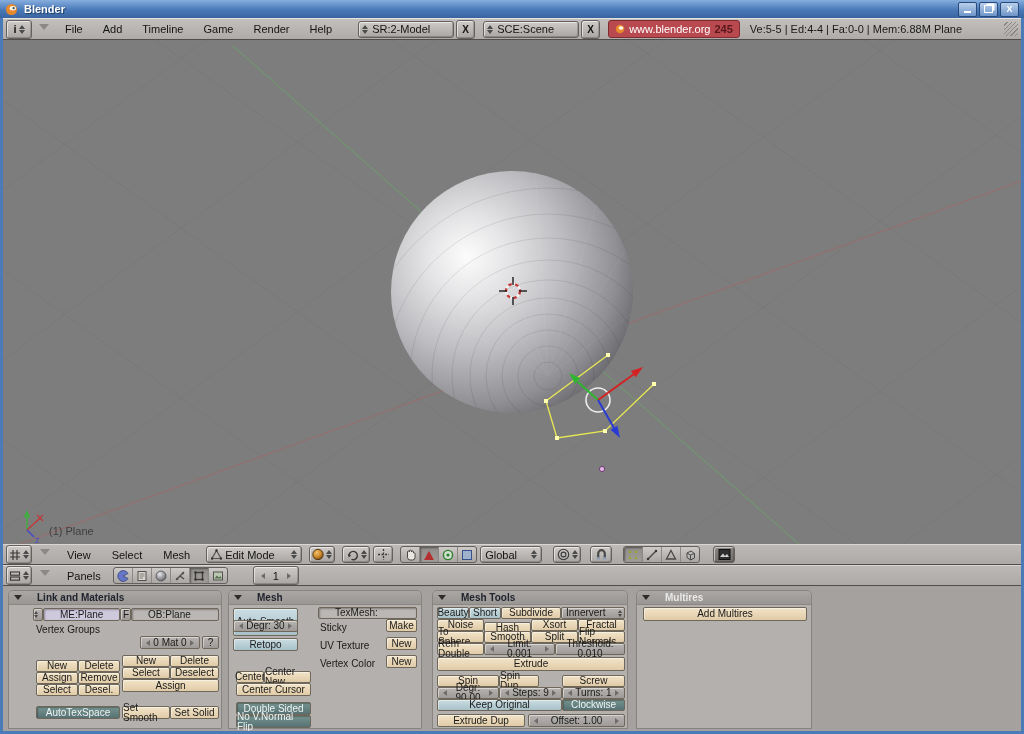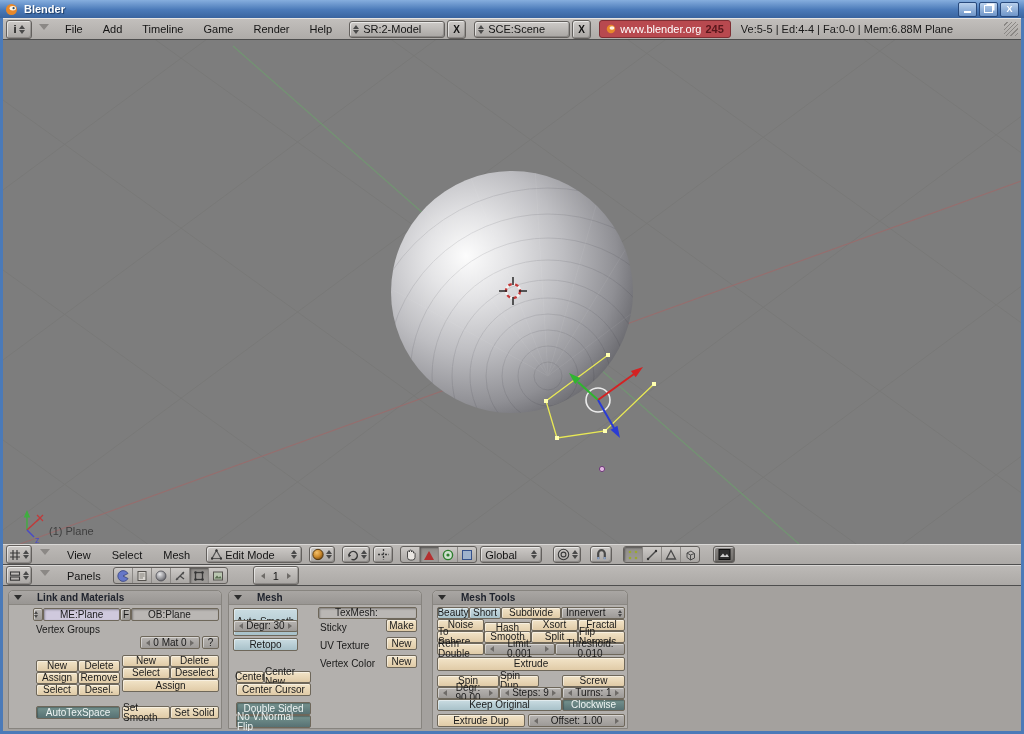--- a/index.html
+++ b/index.html
@@ -120,21 +120,21 @@
           <span class="tri-d"></span>
         </span>
     </div>
     <div class="tri-dn-big"></div>
     <span class="menu-item">File</span>
     <span class="menu-item">Add</span>
     <span class="menu-item">Timeline</span>
     <span class="menu-item">Game</span>
     <span class="menu-item">Render</span>
     <span class="menu-item">Help</span>
-    <div class="bev combo" style="margin-left:6px;">
+    <div class="bev combo" style="margin-left:15px;">
       <span class="stp">
           <span class="tri-u"></span>
           <span class="tri-d"></span>
         </span>
       <span class="val">SR:2-Model</span>
     </div>
     <div class="bev xbtn">X</div>
     <div class="bev combo" style="margin-left:6px;">
       <span class="stp">
           <span class="tri-u"></span>
@@ -583,19 +583,26 @@
       <div class="pbtn cyan" style="left:4px;top:108px;width:125px;height:12px;">Keep Original</div>
       <div class="pbtn teal" style="left:129px;top:108px;width:63px;height:12px;">Clockwise</div>
       <div class="pbtn beige" style="left:4px;top:123px;width:88px;height:13px;">Extrude Dup</div>
       <div class="pbtn gstep" style="left:95px;top:123px;width:97px;height:13px;">
         <span class="arr-l sm"></span>
         <span class="lbl">Offset: 1.00</span>
         <span class="arr-r sm"></span>
       </div>
     </div>
 
+    <div class="panel" style="left:633px;width:176px;">
+      <div class="phead light">
+        <span class="ptri"></span>
+        <span>Multires</span>
+      </div>
+      <div class="pbtn beige" style="left:6px;top:16px;width:164px;height:14px;">Add Multires</div>
+    </div>
 
   </div>
 
   <div class="frame-l"></div>
   <div class="frame-r"></div>
   <div class="frame-b"></div>
 </div>
 
 </body></html>

